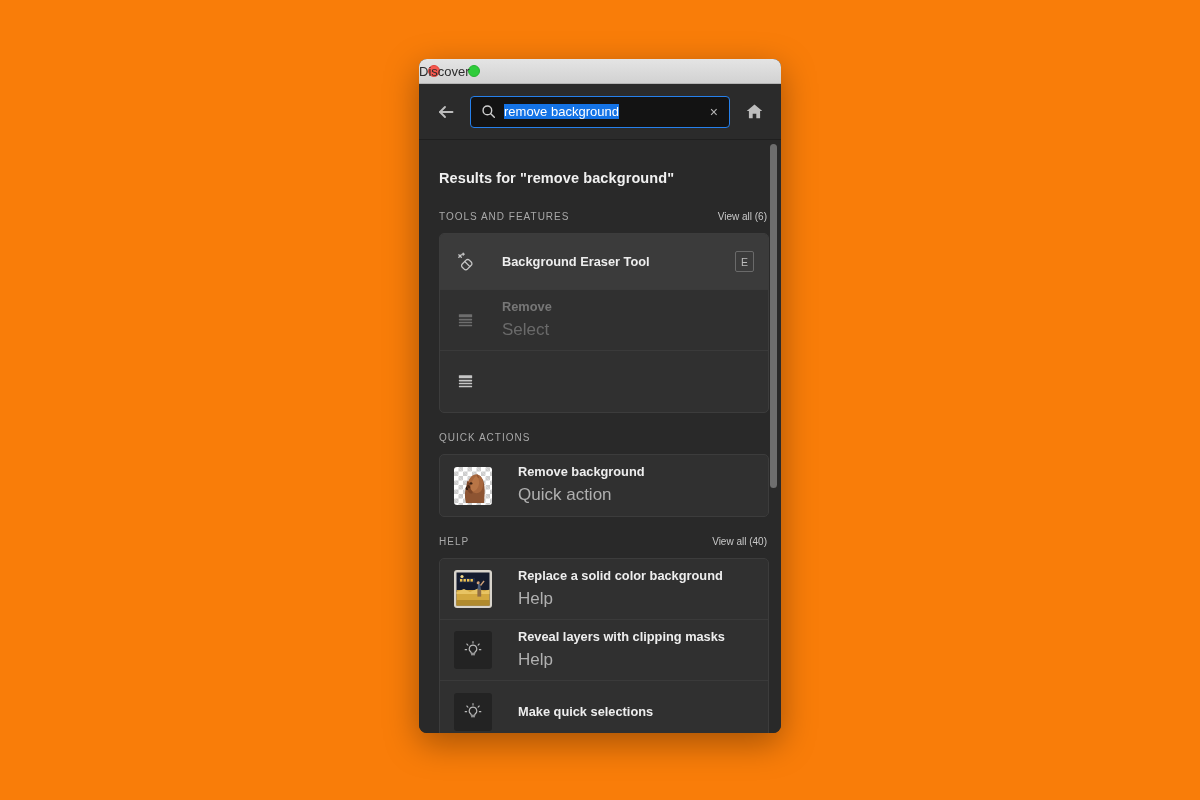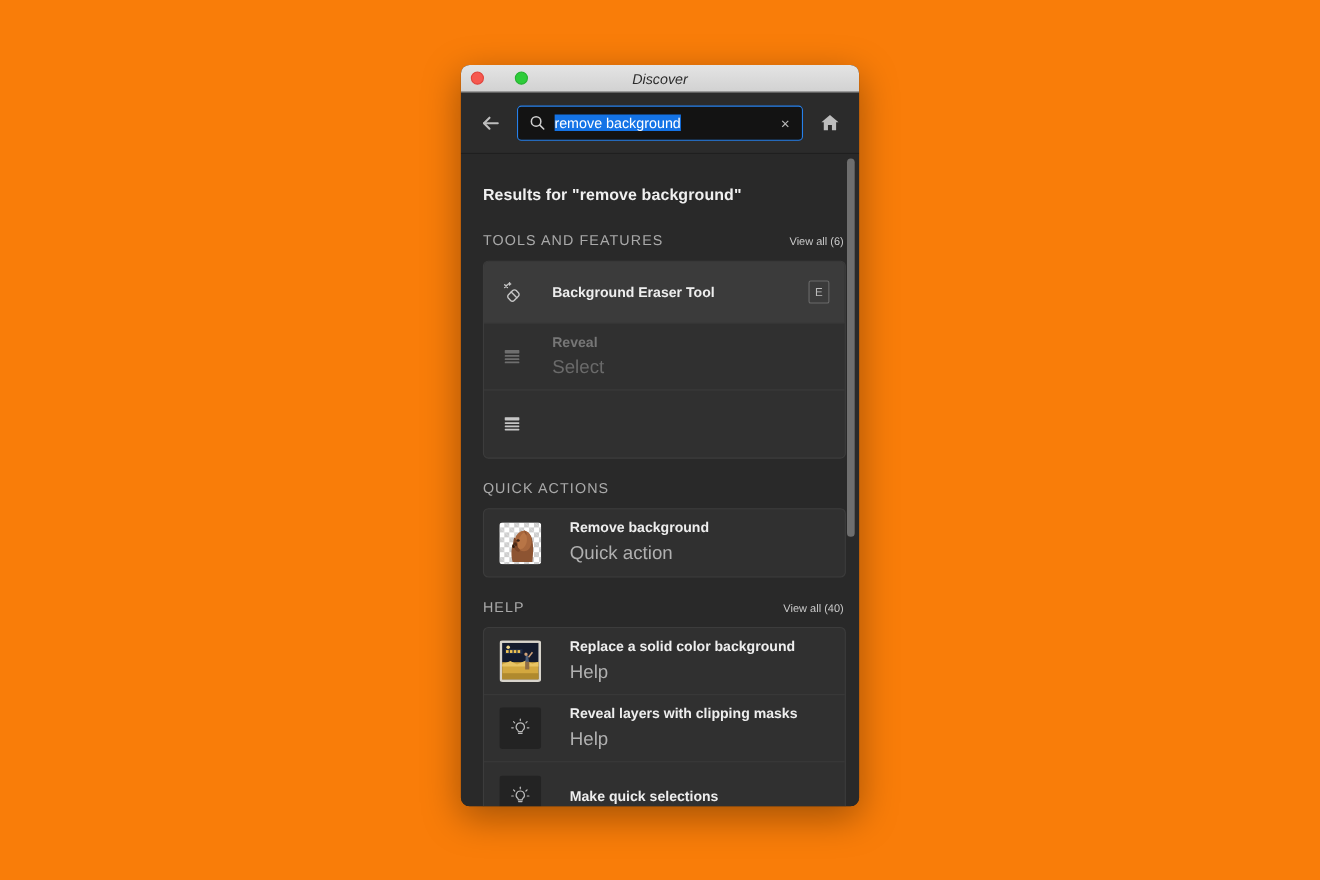--- a/index.html
+++ b/index.html
@@ -43,25 +43,24 @@
     width: 12px; height: 12px;
     border-radius: 50%;
     margin-right: 8px;
     display: inline-block;
   }
   .traffic.close  { background: #f6584f; border: 1px solid #e0443c; }
   .traffic.max    { background: #2ecc3a; border: 1px solid #26b231; margin-left: 20px; }
   #window-title {
     position: absolute;
     left: 0; right: 0;
-    text-align: center;
+    text-align: left;
     font-size: 13px;
     color: #2c2c2c;
     pointer-events: none;
-    font-style: italic;
   }
 
   
   #searchbar {
     flex: 0 0 56px;
     background: #2b2b2b;
     display: flex;
     align-items: center;
     padding: 0 14px;
     gap: 11px;
@@ -131,21 +130,21 @@
     letter-spacing: .1px;
   }
 
   .section-head {
     display: flex;
     align-items: baseline;
     justify-content: space-between;
     padding: 19px 2px 11px 0;
   }
   .section-label {
-    font-size: 13px;
+    font-size: 10px;
     letter-spacing: 1.0px;
     color: #a9a9a9;
     text-transform: uppercase;
   }
   .view-all {
     font-size: 10px;
     color: #c9c9c9;
     cursor: pointer;
   }
 
@@ -319,21 +318,21 @@
         <div class="row tall disabled">
           <div class="row-icon">
             <svg width="19" height="19" viewBox="0 0 20 20" fill="currentColor">
               <rect x="3" y="3.4" width="14" height="3.2" rx="0.6"></rect>
               <rect x="3" y="8.2" width="14" height="1.7" rx="0.6"></rect>
               <rect x="3" y="11.3" width="14" height="1.7" rx="0.6"></rect>
               <rect x="3" y="14.4" width="14" height="1.7" rx="0.6"></rect>
             </svg>
           </div>
           <div class="row-text">
-            <div class="row-title">Reveal</div>
+            <div class="row-title">Remove</div>
             <div class="row-sub">Select</div>
           </div>
         </div>
 
         <div class="row tall">
           <div class="row-icon">
             <svg width="19" height="19" viewBox="0 0 20 20" fill="currentColor">
               <rect x="3" y="3.4" width="14" height="3.2" rx="0.6"></rect>
               <rect x="3" y="8.2" width="14" height="1.7" rx="0.6"></rect>
               <rect x="3" y="11.3" width="14" height="1.7" rx="0.6"></rect>

